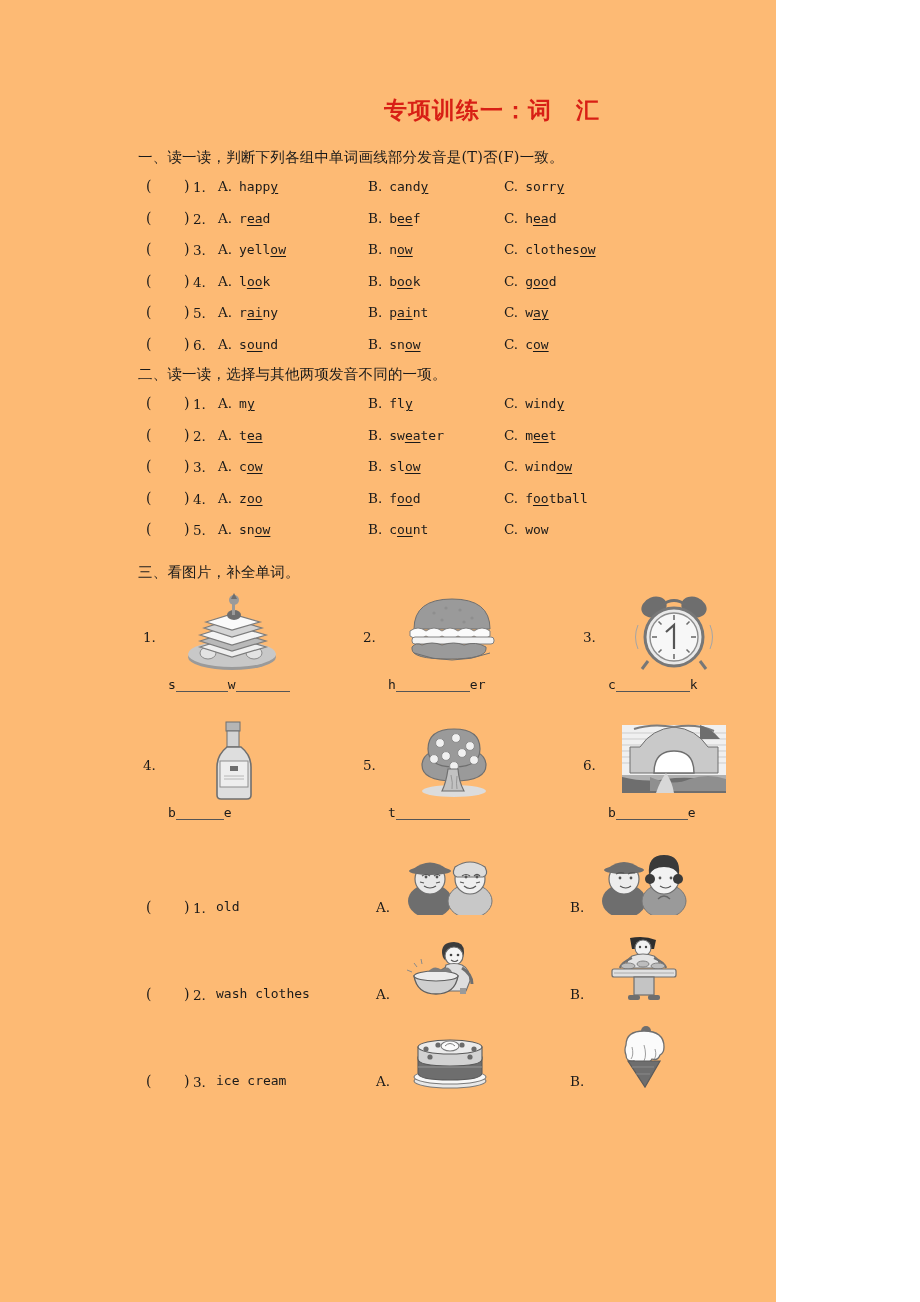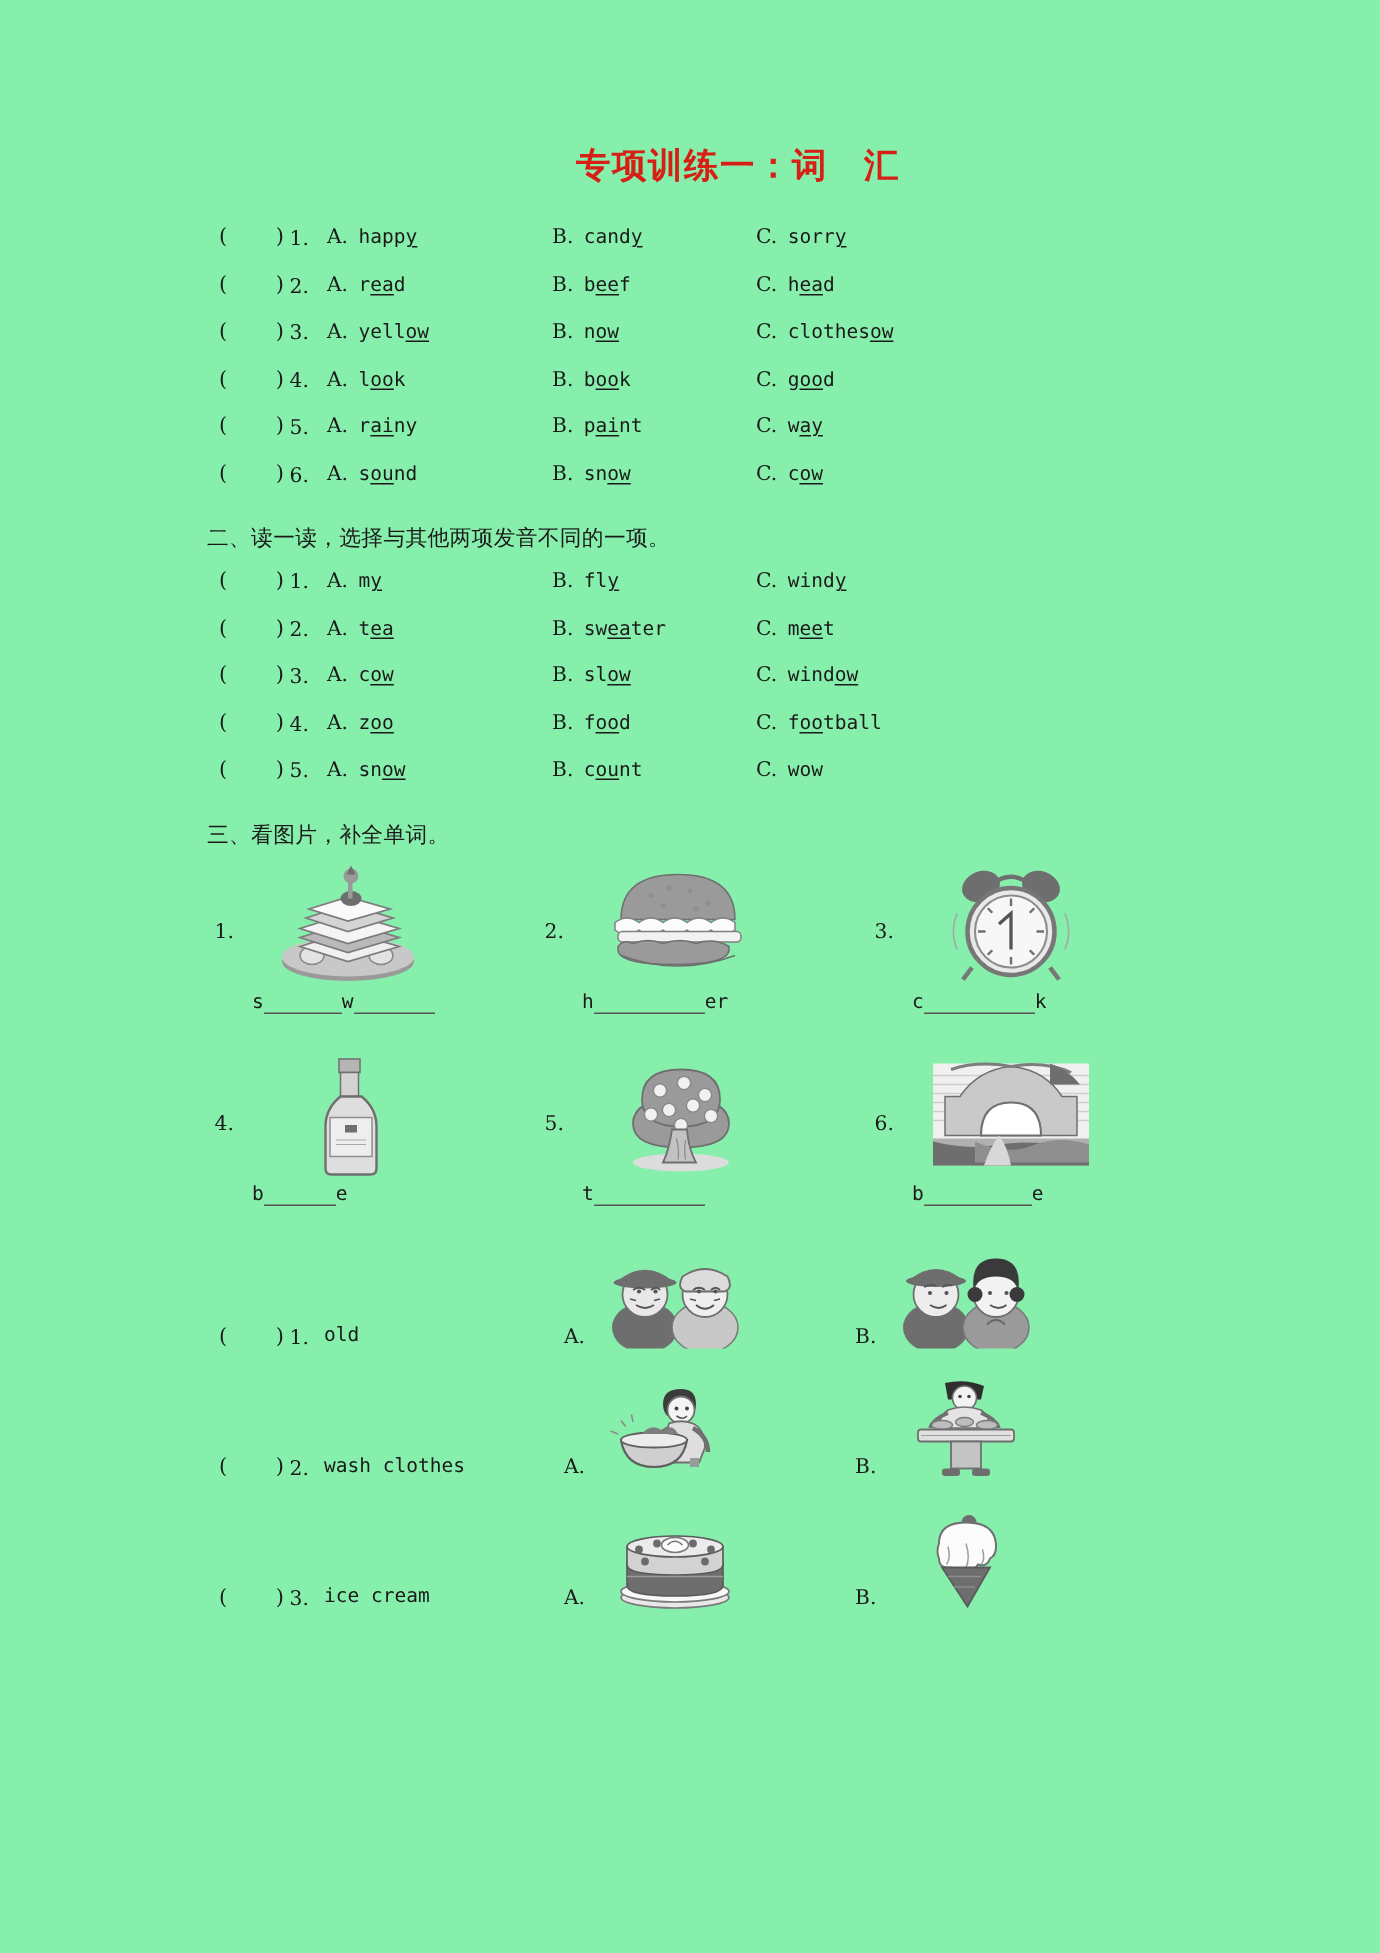--- a/index.html
+++ b/index.html
@@ -6,23 +6,23 @@
     margin: 0;
     padding: 0;
     background: #ffffff;
   }
   body {
     font-family: "Liberation Serif", serif;
     color: #1a1a1a;
   }
   .page {
     position: relative;
-    width: 920px;
+    width: 776px;
     height: 1302px;
-    background: #86efac;
+    background: #fdba74;
     overflow: hidden;
     text-decoration: underline;
   }
   .sheet {
     position: absolute;
     left: 138px;
     top: 95px;
     width: 650px;
   }
 
@@ -178,20 +178,21 @@
 </style>
 </head>
 <body>
 
 <div class="page">
   <div class="sheet">
 
     <div class="title">专项训练一：词　汇</div>
 
     <div>
+      <div class="sec-head">一、读一读，判断下列各组中单词画线部分发音是(T)否(F)一致。</div>
 
       <div class="qrow">
         <span class="paren">(    )</span>
         <span class="qnum">1.</span>
         <span class="opt optA"><span class="lab">A.</span><span class="wd"><span>happ</span><span class="u">y</span><span></span></span></span>
         <span class="opt optB"><span class="lab">B.</span><span class="wd"><span>cand</span><span class="u">y</span><span></span></span></span>
         <span class="opt optC"><span class="lab">C.</span><span class="wd"><span>sorr</span><span class="u">y</span><span></span></span></span>
       </div>
 
       <div class="qrow">
@@ -228,21 +229,21 @@
 
       <div class="qrow">
         <span class="paren">(    )</span>
         <span class="qnum">6.</span>
         <span class="opt optA"><span class="lab">A.</span><span class="wd"><span>s</span><span class="u">ou</span><span>nd</span></span></span>
         <span class="opt optB"><span class="lab">B.</span><span class="wd"><span>sn</span><span class="u">ow</span><span></span></span></span>
         <span class="opt optC"><span class="lab">C.</span><span class="wd"><span>c</span><span class="u">ow</span><span></span></span></span>
       </div>
     </div>
 
-    <div style="margin-top:12px;">
+    <div style="">
       <div class="sec-head">二、读一读，选择与其他两项发音不同的一项。</div>
 
       <div class="qrow">
         <span class="paren">(    )</span>
         <span class="qnum">1.</span>
         <span class="opt optA"><span class="lab">A.</span><span class="wd"><span>m</span><span class="u">y</span><span></span></span></span>
         <span class="opt optB"><span class="lab">B.</span><span class="wd"><span>fl</span><span class="u">y</span><span></span></span></span>
         <span class="opt optC"><span class="lab">C.</span><span class="wd"><span>wind</span><span class="u">y</span><span></span></span></span>
       </div>
 

